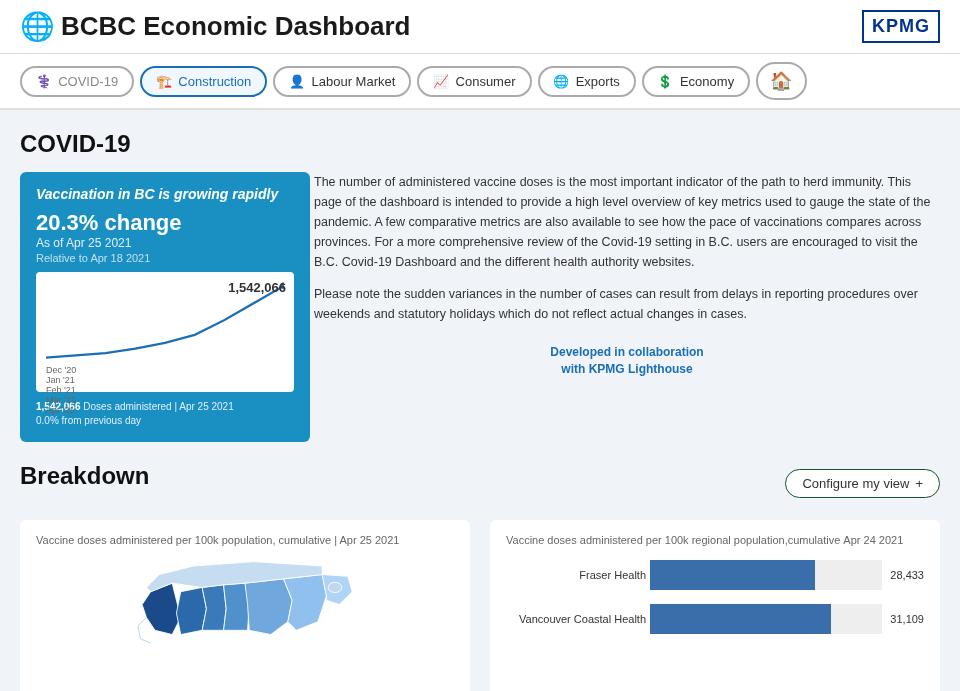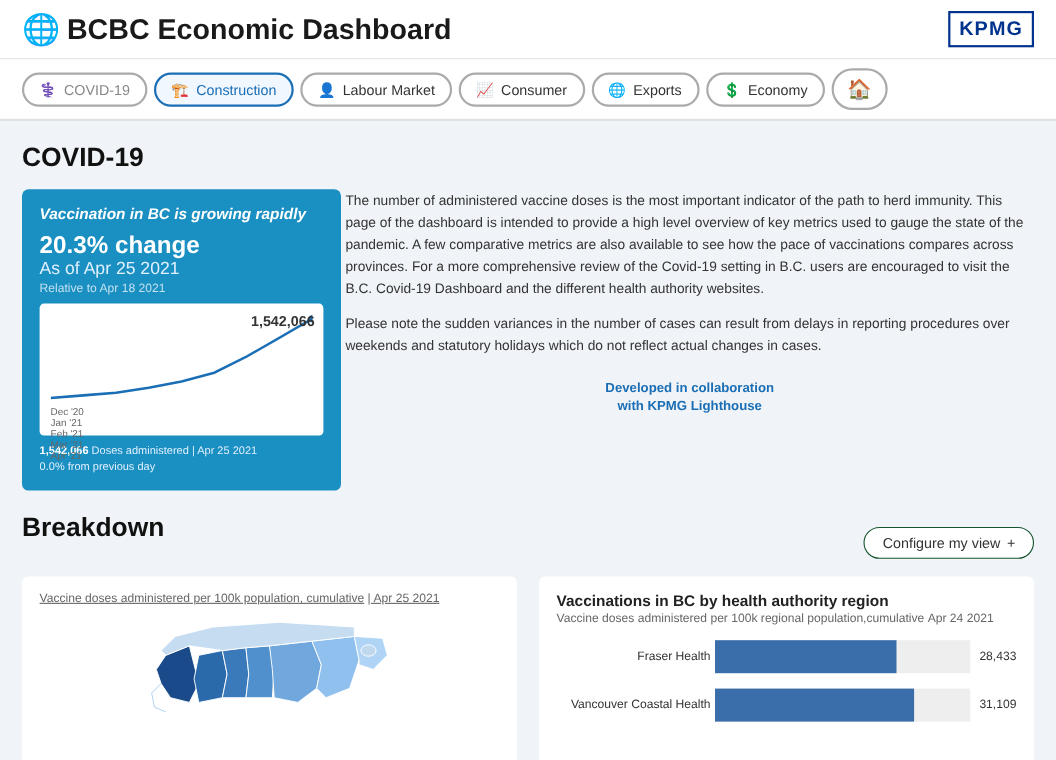--- a/index.html
+++ b/index.html
@@ -23,49 +23,49 @@
 
     
     .section-title { font-size: 24px; font-weight: bold; margin-bottom: 14px; color: #111; }
 
     .covid-row { display: flex; gap: 4px; margin-bottom: 20px; }
 
     
     .vaccine-card { background: #1a8fc1; color: #fff; border-radius: 6px; padding: 14px 16px; width: 290px; min-width: 260px; }
     .vaccine-card-title { font-size: 14px; margin-bottom: 8px; }
     .vaccine-card-title span { font-style: italic; font-weight: bold; }
-    .vaccine-change-label { font-size: 16px; color: #e0f0ff; margin-bottom: 2px; }
+    .vaccine-change-label { font-size: 12px; color: #e0f0ff; margin-bottom: 2px; }
     .vaccine-change-sub { font-size: 11px; color: #c0e0f0; margin-bottom: 8px; }
 
     
     .chart-area { background: #fff; border-radius: 4px; padding: 8px 10px; margin-bottom: 8px; height: 120px; position: relative; }
     .chart-value { position: absolute; right: 8px; top: 8px; font-size: 13px; color: #333; font-weight: bold; }
     .chart-line { width: 100%; height: 80px; }
     .chart-labels { display: flex; justify-content: space-between; font-size: 9px; color: #666; margin-top: 2px; flex-direction: column; }
 
     .vaccine-footer { font-size: 10px; color: #e0f0ff; line-height: 1.4; }
     .vaccine-footer strong { color: #fff; }
 
     
     .info-text { flex: 1; font-size: 12.5px; line-height: 1.6; color: #333; }
     .info-text p { margin-bottom: 12px; }
     .info-collab { text-align: center; color: #1a6eb5; font-size: 12px; font-weight: bold; line-height: 1.4; margin-top: 20px; }
 
     
-    .breakdown-header { display: flex; align-items: flex-end; justify-content: space-between; margin-bottom: 16px; }
+    .breakdown-header { display: flex; align-items: center; justify-content: space-between; margin-bottom: 16px; }
     .configure-btn { border: 1px solid #14532d; border-radius: 20px; padding: 6px 16px; cursor: pointer; background: #fff; font-size: 13px; color: #333; display: flex; align-items: center; gap: 6px; }
 
     
     .charts-row { display: flex; gap: 20px; }
 
     
     .map-card { background: #fff; border-radius: 6px; padding: 14px 16px; flex: 1; }
     .map-card-title { font-size: 14px; font-weight: bold; color: #222; margin-bottom: 2px; }
     .map-subtitle { font-size: 11px; color: #1a6eb5; font-weight: bold; margin-bottom: 2px; }
-    .map-subtitle span { color: #666; font-weight: normal; text-decoration: underline; }
+    .map-subtitle span { color: #666; font-weight: normal; }
     .map-placeholder { margin-top: 10px; display: flex; flex-direction: column; align-items: center; }
 
     
     .canada-map { width: 240px; height: 140px; }
 
     
     .bar-card { background: #fff; border-radius: 6px; padding: 14px 16px; flex: 1; }
     .bar-card-title { font-size: 14px; font-weight: bold; color: #222; margin-bottom: 2px; }
     .bar-subtitle { font-size: 11px; color: #1a6eb5; font-weight: bold; margin-bottom: 2px; }
     .bar-subtitle span { color: #666; font-weight: normal; }
@@ -202,21 +202,20 @@
 
           <ellipse cx="245" cy="35" rx="8" ry="6" fill="#c0d8ee" stroke="#fff" stroke-width="1"></ellipse>
 
           <path d="M25,70 15,80 18,95 30,100" fill="none" stroke="#aad0f0" stroke-width="1"></path>
         </svg>
 
       </div>
     </div>
 
     <div class="bar-card">
-      <div class="bar-card-title">Vaccinations in BC by health authority region</div>
       <div class="bar-subtitle">
         <span>Vaccine doses administered per 100k regional population,cumulative</span>
         <span style="color:#666; font-weight:normal;">Apr 24 2021</span>
       </div>
 
       <div id="bar-chart-container">
           <div class="bar-row">
     <div class="bar-label">Fraser Health</div>
     <div class="bar-container">
       <div class="bar-fill" style="width:71.1%"></div>

